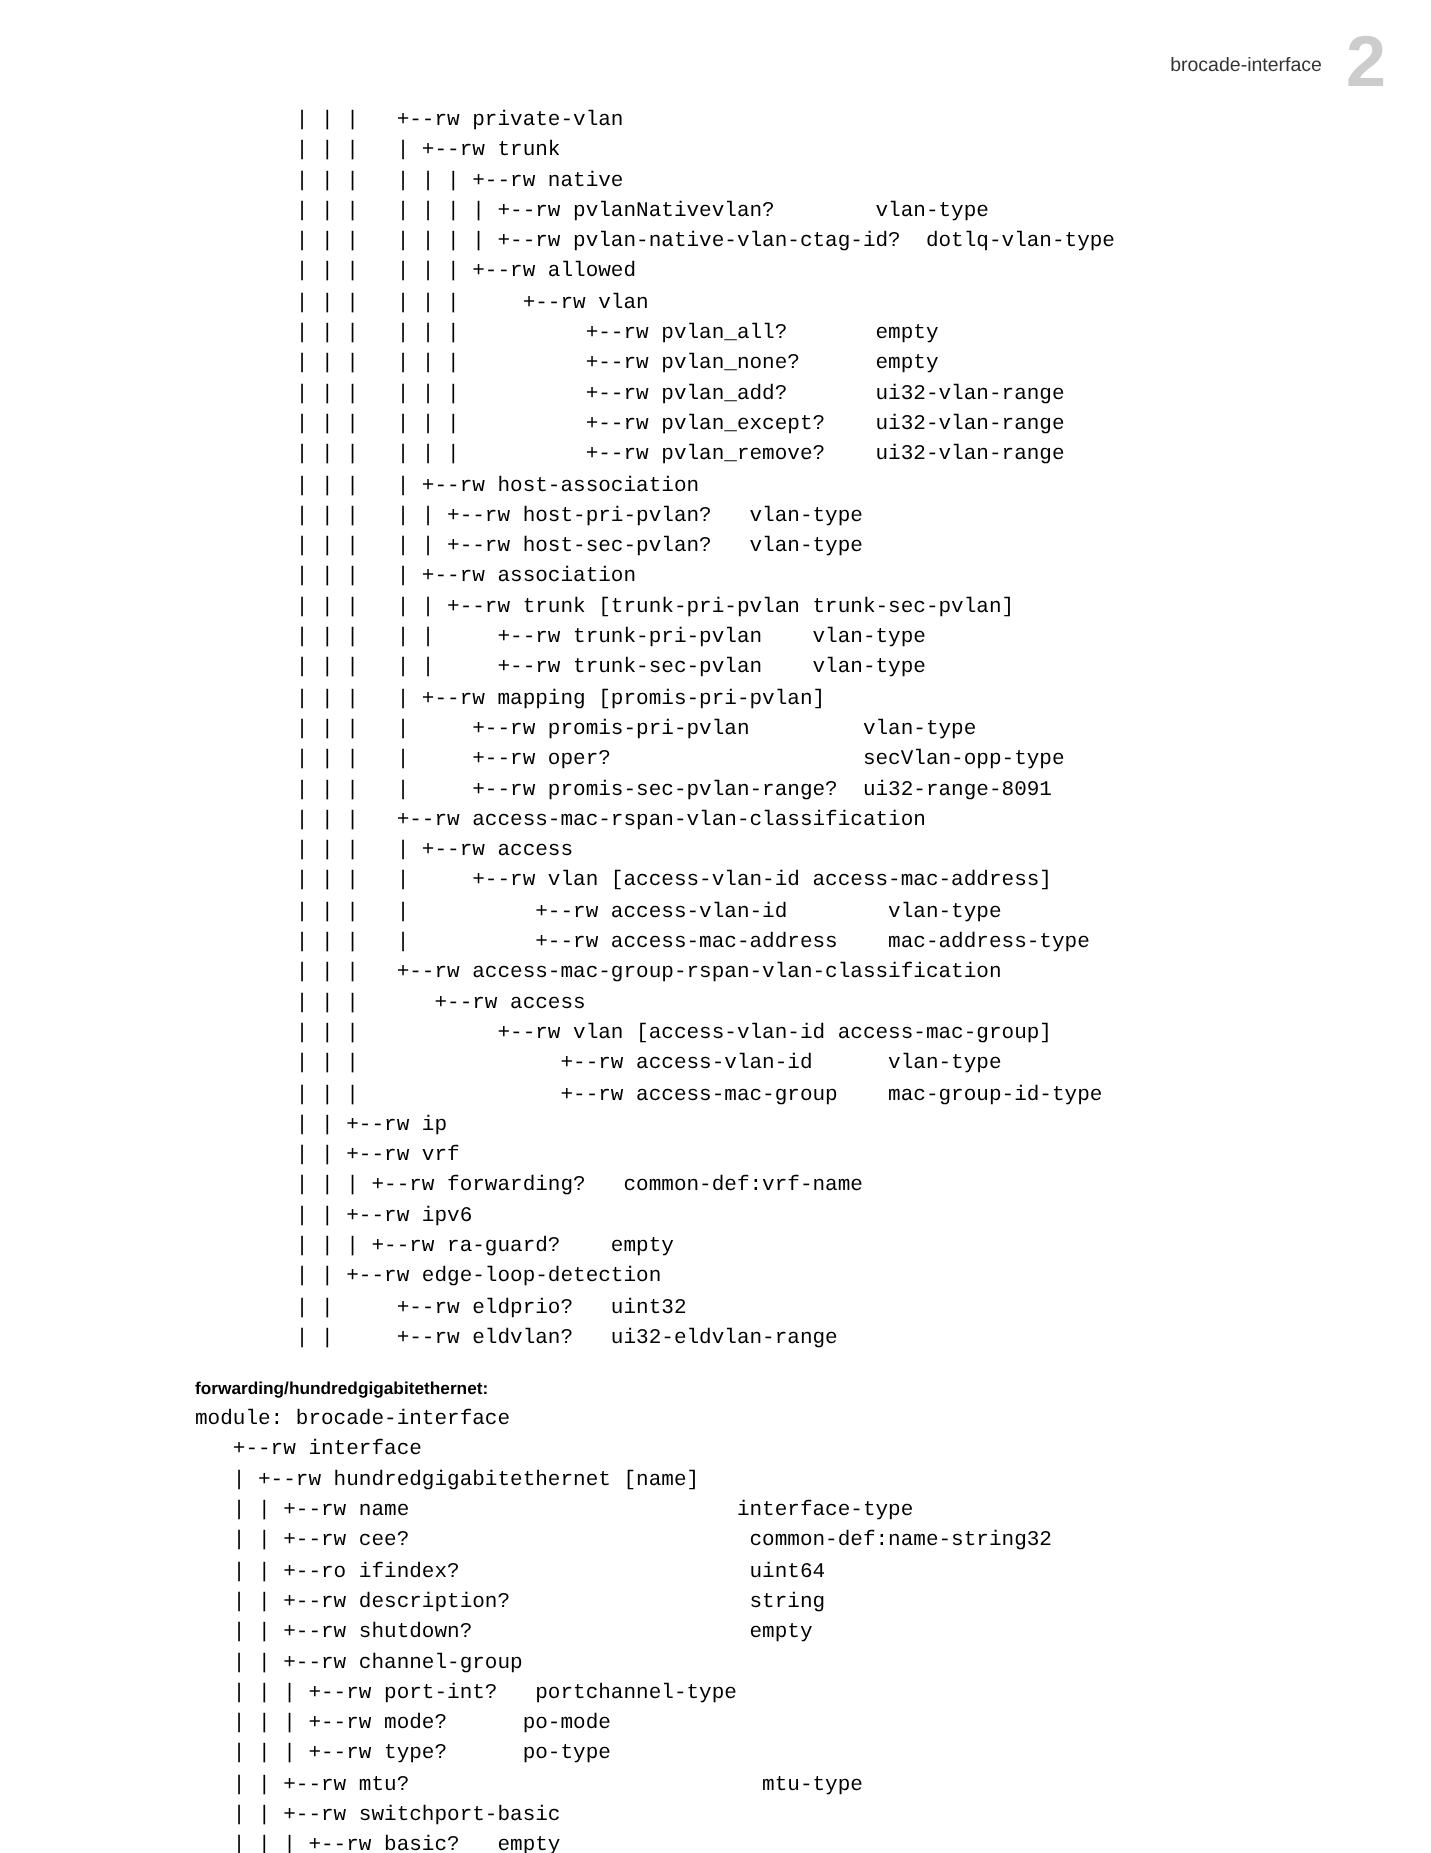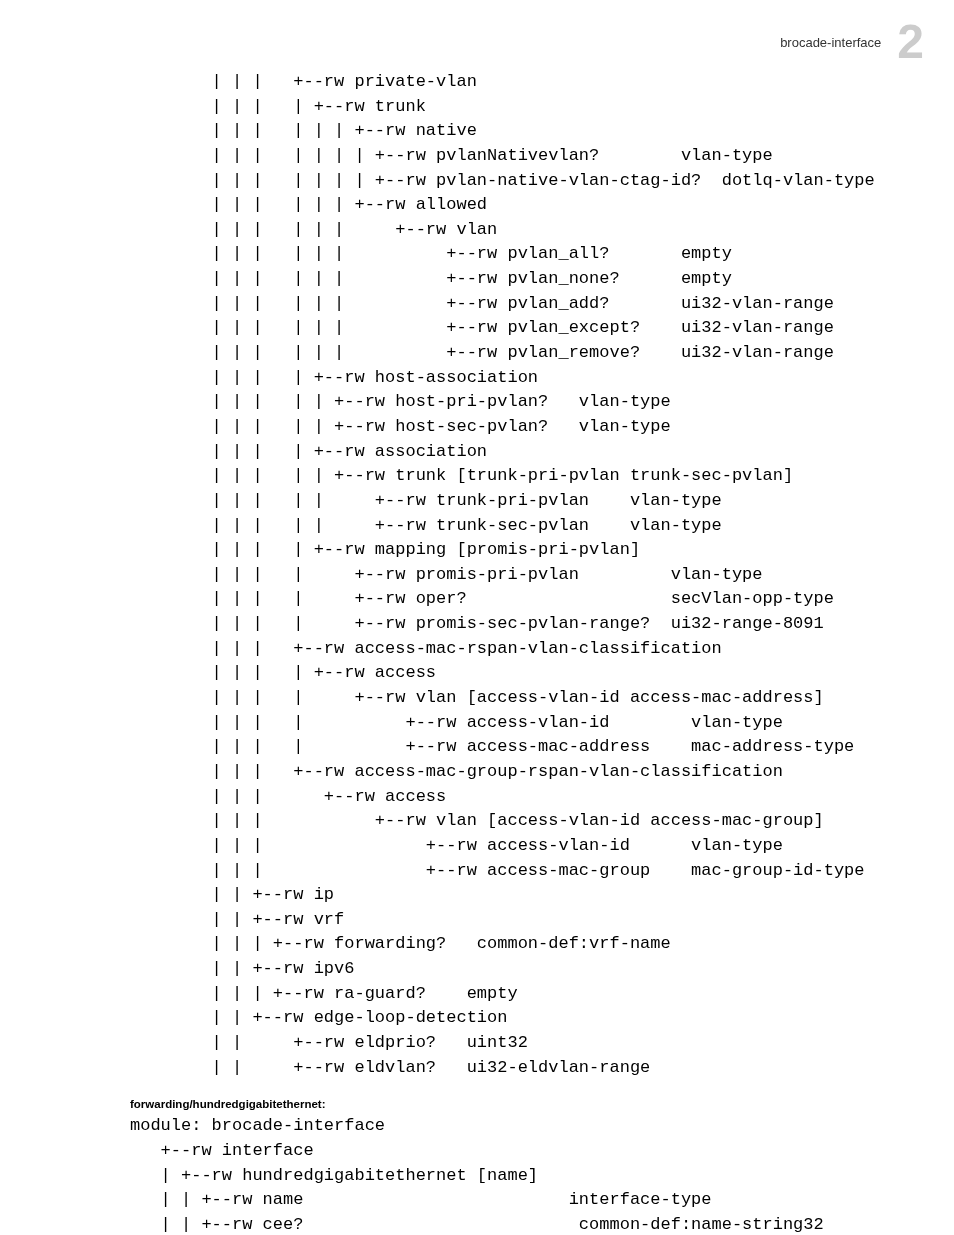--- a/index.html
+++ b/index.html
@@ -40,21 +40,21 @@
       font-size: 48px;
       font-weight: bold;
       color: #cccccc;
       line-height: 1;
     }
     .code-block {
       margin-left: 130px;
       margin-top: 50px;
       white-space: pre;
       font-family: 'Courier New', Courier, monospace;
-      font-size: 17px;
+      font-size: 14px;
       line-height: 1.45;
       color: #000000;
     }
     .section-header {
       margin-left: 130px;
       margin-top: 18px;
       margin-bottom: 4px;
       font-family: Arial, sans-serif;
       font-size: 11.5px;
       font-weight: bold;

